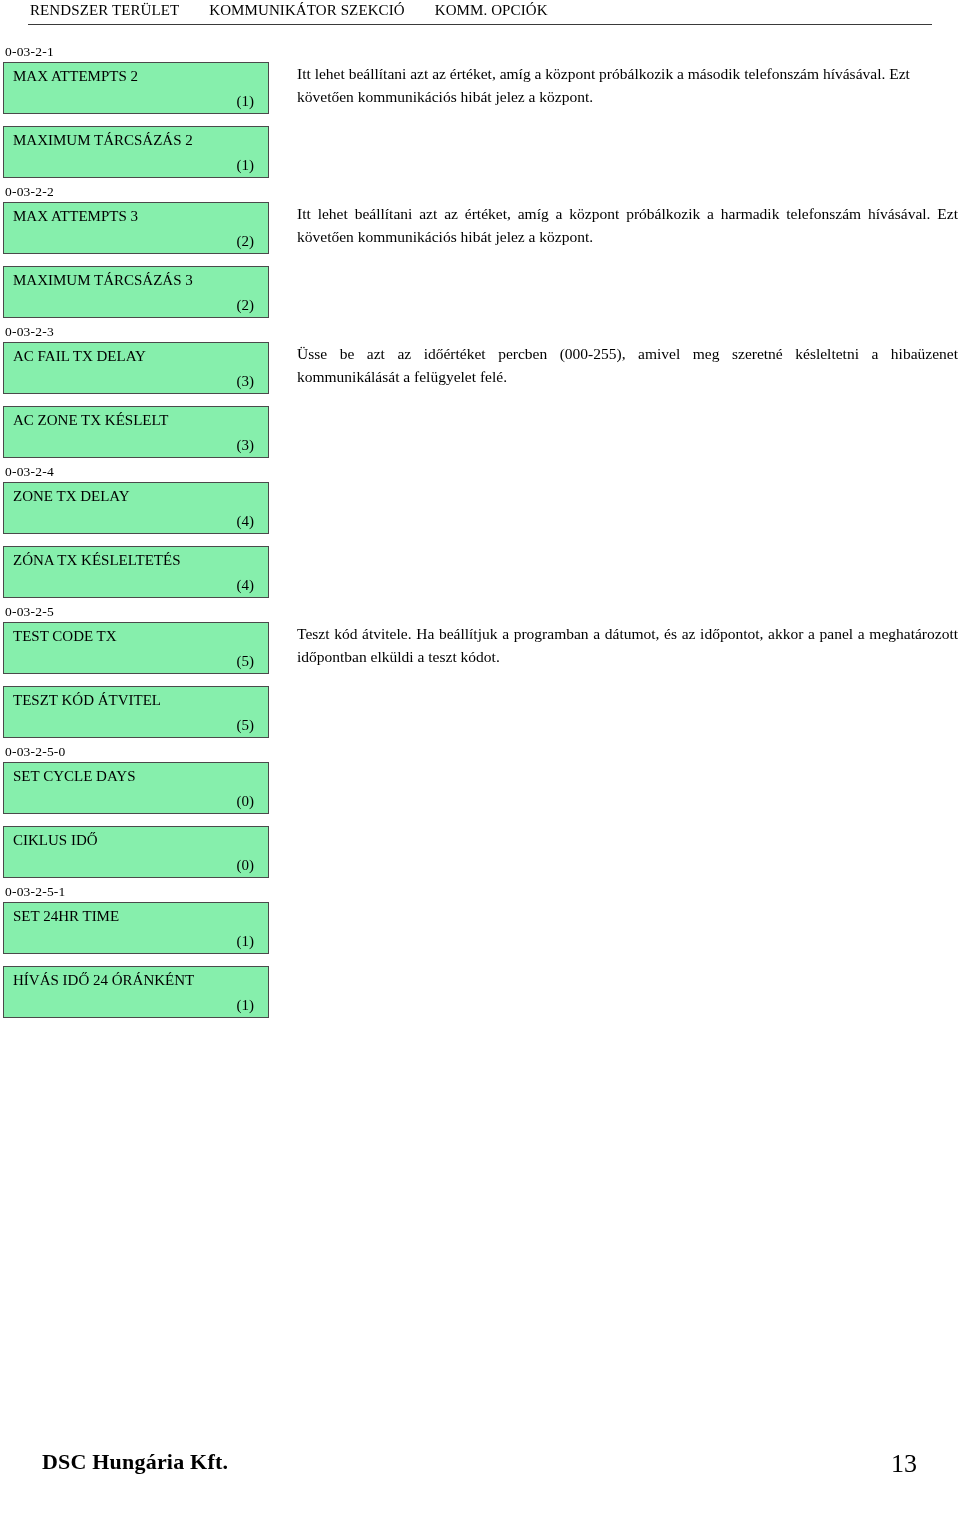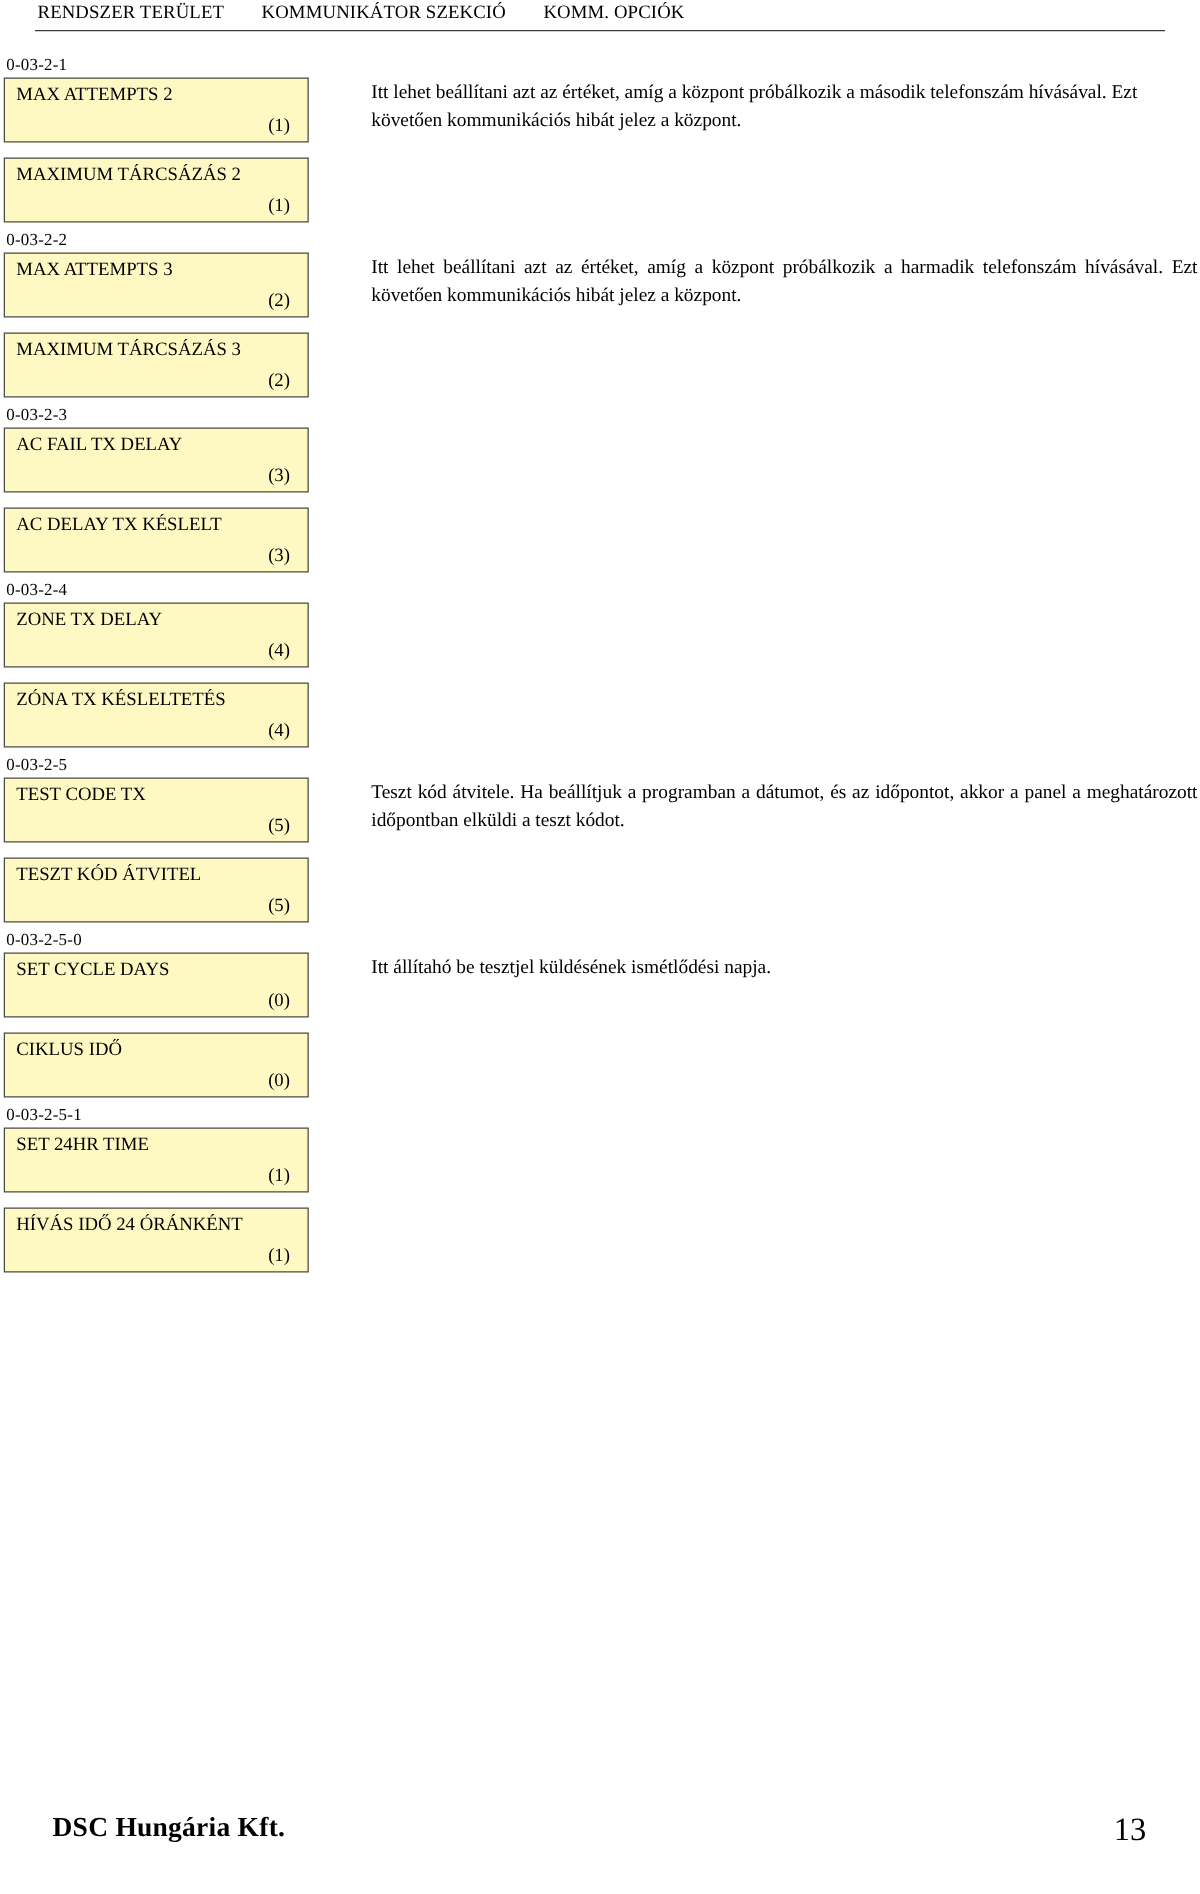--- a/index.html
+++ b/index.html
@@ -70,24 +70,24 @@
   .code-label {
     font-size: 13.5px;
     line-height: 15px;
     letter-spacing: 0.2px;
     height: 18px;
     padding-left: 2px;
     white-space: nowrap;
   }
   .lcd-box {
     box-sizing: border-box;
-    width: 244px;
+    width: 266px;
     height: 52px;
     border: 1.5px solid #4a4a4a;
-    background: #fef9c3;
+    background: #86efac;
     position: relative;
   }
   .lcd-line1 {
     position: absolute;
     left: 9px;
     top: 3px;
     font-size: 15px;
     line-height: 20px;
     white-space: nowrap;
   }
@@ -183,24 +183,25 @@
 
   <div class="row">
     <div class="lcd-group">
       <div class="code-label">0-03-2-3</div>
       <div class="lcd-box">
         <span class="lcd-line1">AC FAIL TX DELAY</span>
         <span class="lcd-line2">(3)</span>
       </div>
       <div class="lcd-gap"></div>
       <div class="lcd-box">
-        <span class="lcd-line1">AC DELAY TX KÉSLELT</span>
+        <span class="lcd-line1">AC ZONE TX KÉSLELT</span>
         <span class="lcd-line2">(3)</span>
       </div>
     </div>
+    <div class="desc">Üsse be azt az időértéket percben (000-255), amivel meg szeretné késleltetni a hibaüzenet kommunikálását a felügyelet felé.</div>
   </div>
 
   <div class="row">
     <div class="lcd-group">
       <div class="code-label">0-03-2-4</div>
       <div class="lcd-box">
         <span class="lcd-line1">ZONE TX DELAY</span>
         <span class="lcd-line2">(4)</span>
       </div>
       <div class="lcd-gap"></div>
@@ -233,21 +234,20 @@
       <div class="lcd-box">
         <span class="lcd-line1">SET CYCLE DAYS</span>
         <span class="lcd-line2">(0)</span>
       </div>
       <div class="lcd-gap"></div>
       <div class="lcd-box">
         <span class="lcd-line1">CIKLUS IDŐ</span>
         <span class="lcd-line2">(0)</span>
       </div>
     </div>
-    <div class="desc ragged">Itt állítahó be tesztjel küldésének ismétlődési napja.</div>
   </div>
 
   <div class="row">
     <div class="lcd-group">
       <div class="code-label">0-03-2-5-1</div>
       <div class="lcd-box">
         <span class="lcd-line1">SET 24HR TIME</span>
         <span class="lcd-line2">(1)</span>
       </div>
       <div class="lcd-gap"></div>

